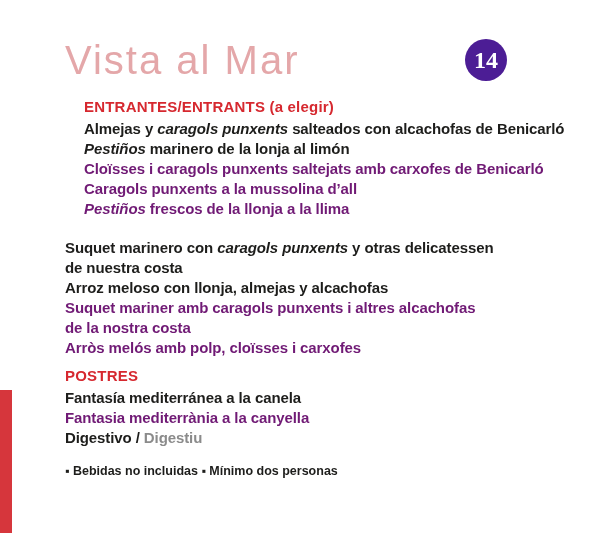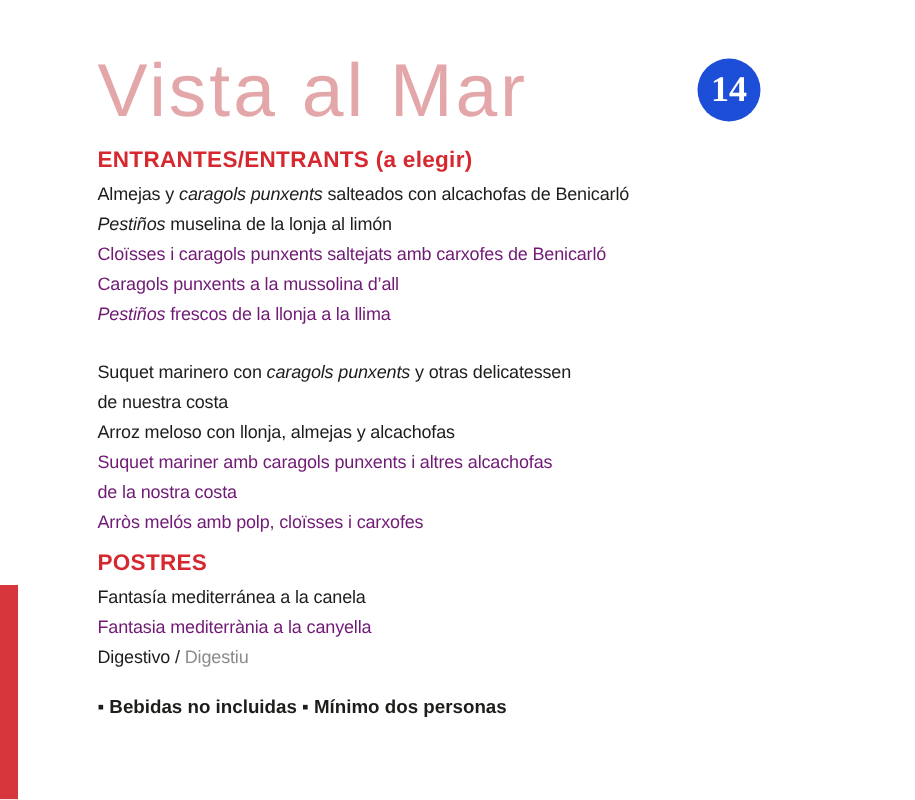--- a/index.html
+++ b/index.html
@@ -8,57 +8,57 @@
     position:relative;
     width:610px; height:533px;
     background:#ffffff;
     overflow:hidden;
     font-family:"Liberation Sans", sans-serif;
     color:#1d1d1b;
   }
   .content { padding:34px 20px 0 65px; }
 
   .title {
-    font-size:50px;
+    font-size:40px;
     font-weight:300;
     letter-spacing:2px;
     color:#e4a7a9;
     line-height:52px;
     height:56px;
   }
 
   .badge {
     position:absolute;
     left:465px; top:39px;
     width:42px; height:42px;
     border-radius:50%;
-    background:#1d4ed8;
+    background:#4c1d95;
     color:#ffffff;
     font-family:"Liberation Serif", serif;
     font-size:24px; font-weight:700;
     display:flex; align-items:center; justify-content:center;
   }
 
-  .section-1 { margin-top:7px; }
+  .section-1 { margin-top:7px;margin-left:19px; }
   .section-2 { margin-top:19px; }
   .section-3 { margin-top:8px; }
 
   .heading {
     color:#d6282f;
     font-weight:800;
     font-size:15px;
     letter-spacing:0.2px;
     line-height:20px;
     margin-bottom:2px;
     white-space:nowrap;
   }
 
   .line {
-    font-size:12px;
-    font-weight:400;
+    font-size:15px;
+    font-weight:700;
     line-height:20px;
     color:#1d1d1b;
     white-space:nowrap;
     letter-spacing:-0.1px;
   }
   .line.gray { color:#701a75; }
   .it { font-style:italic; }
   .seg-gray { color:#8b8b8b; }
 
   .footnotes { margin-top:15px; }
@@ -81,21 +81,21 @@
 <body>
 
 <div class="page">
   <div class="content">
 
     <div class="title">Vista al Mar</div>
 
     <div class="section section-1">
       <div class="heading">ENTRANTES/ENTRANTS (a elegir)</div>
       <p class="line"><span>Almejas y </span><span class="it">caragols punxents</span><span> salteados con alcachofas de Benicarló</span></p>
-      <p class="line"><span class="it">Pestiños</span><span> muselina de la lonja al limón</span></p>
+      <p class="line"><span class="it">Pestiños</span><span> marinero de la lonja al limón</span></p>
       <p class="line gray"><span>Cloïsses i caragols punxents saltejats amb carxofes de Benicarló</span></p>
       <p class="line gray"><span>Caragols punxents a la mussolina d’all</span></p>
       <p class="line gray"><span class="it">Pestiños</span><span> frescos de la llonja a la llima</span></p>
     </div>
 
     <div class="section section-2">
       <p class="line"><span>Suquet marinero con </span><span class="it">caragols punxents</span><span> y otras delicatessen</span></p>
       <p class="line"><span>de nuestra costa</span></p>
       <p class="line"><span>Arroz meloso con llonja, almejas y alcachofas</span></p>
       <p class="line gray"><span>Suquet mariner amb caragols punxents i altres alcachofas</span></p>

